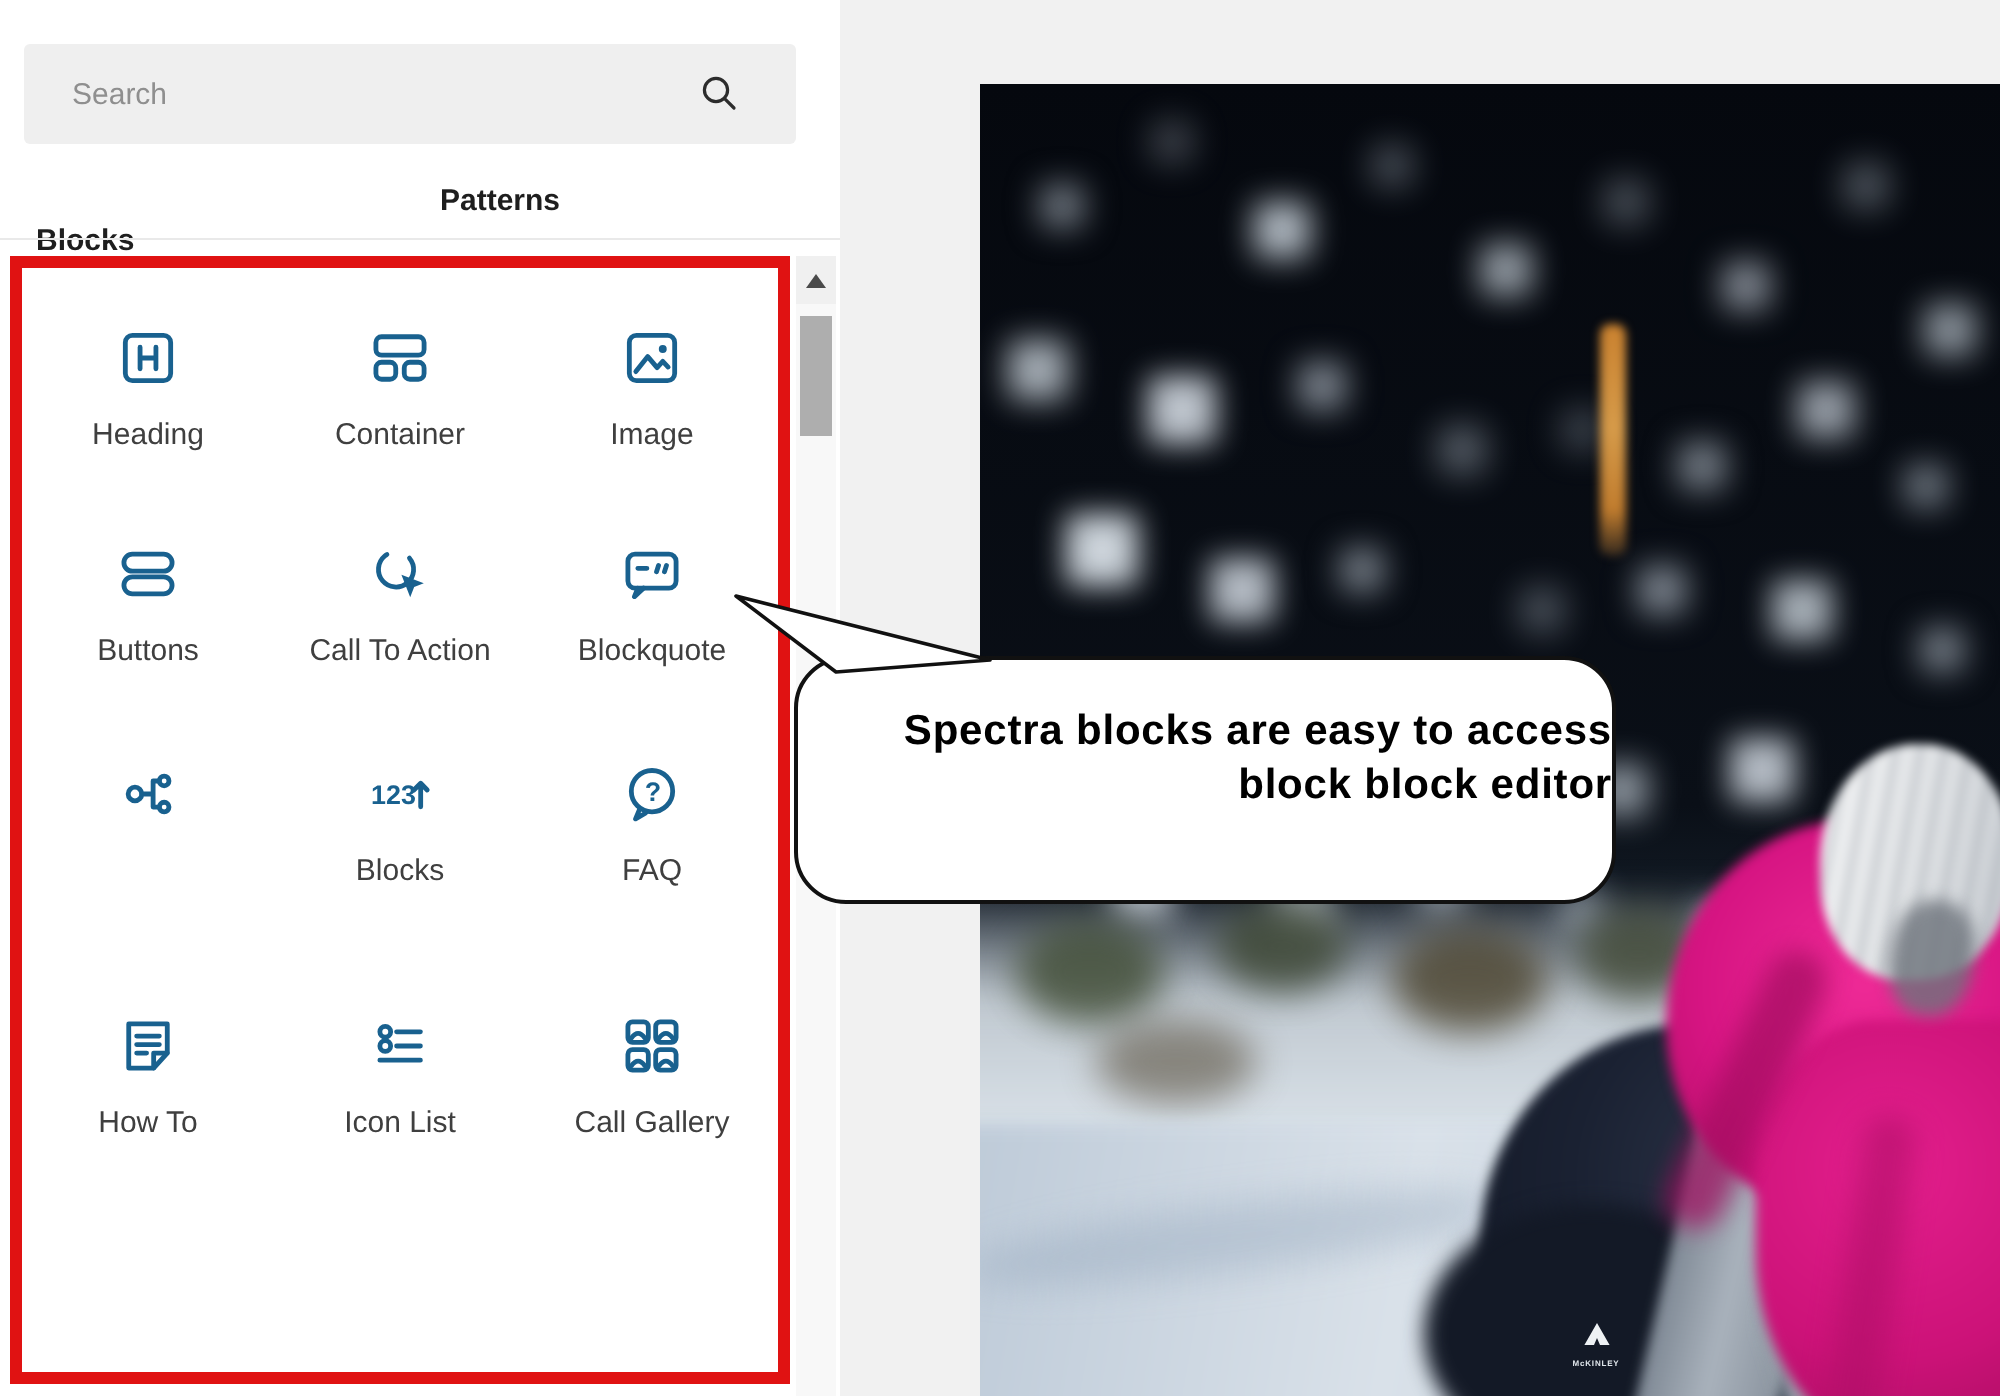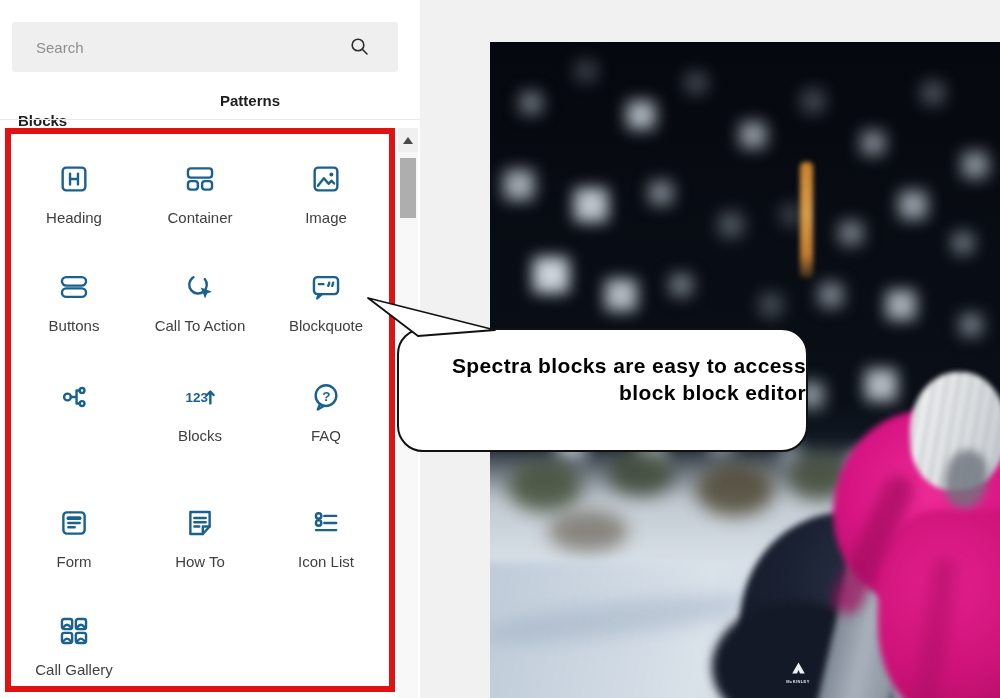--- a/index.html
+++ b/index.html
@@ -224,28 +224,20 @@
 
       <div class="cell">
         <svg class="ic" viewBox="0 0 24 24">
           <circle cx="12" cy="11" r="7.3"></circle>
           <path d="M7.6 17.4 L6.2 20.8 L9.8 18.7"></path>
           <text x="9.4" y="14.6" font-size="9.5">?</text>
         </svg>
         <span class="blk-label">FAQ</span>
       </div>
 
-      <div class="cell">
-        <svg class="ic" viewBox="0 0 24 24">
-          <rect x="4.5" y="4.5" width="15" height="15" rx="2.5"></rect>
-          <path d="M8 8.6 H16" stroke-width="2.6"></path>
-          <path d="M8 12 H16 M8 15 H12.5"></path>
-        </svg>
-        <span class="blk-label">Form</span>
-      </div>
 
 
       <div class="cell">
         <svg class="ic" viewBox="0 0 24 24">
           <path d="M5.2 4.2 H18.8 V14.5 L14 19.8 H5.2 Z"></path>
           <path d="M18.8 14.5 H14 V19.8"></path>
           <path d="M8 8.5 H16 M8 11.5 H16 M8 14.5 H11.5"></path>
         </svg>
         <span class="blk-label">How To</span>
       </div>

